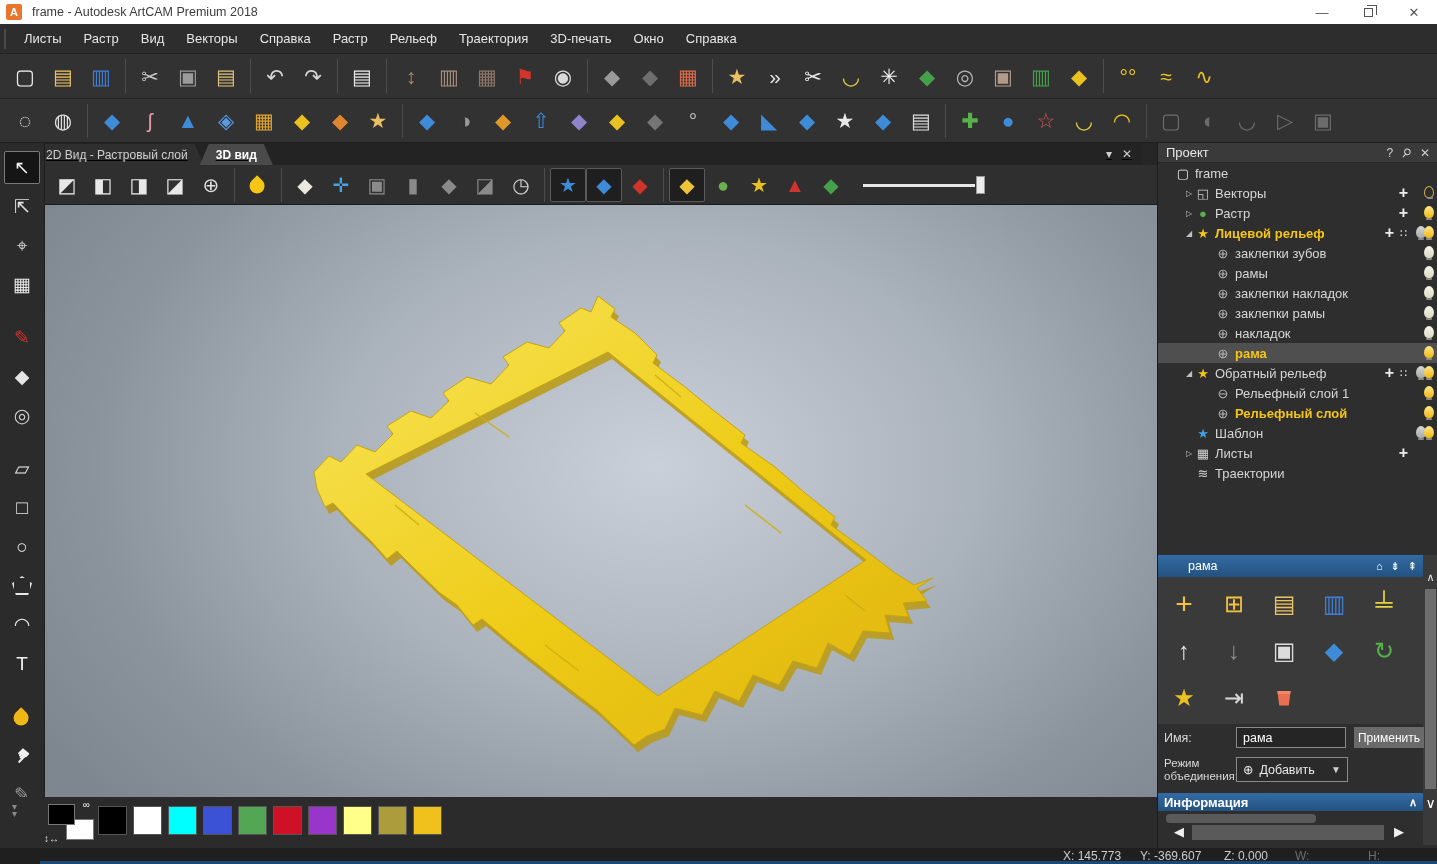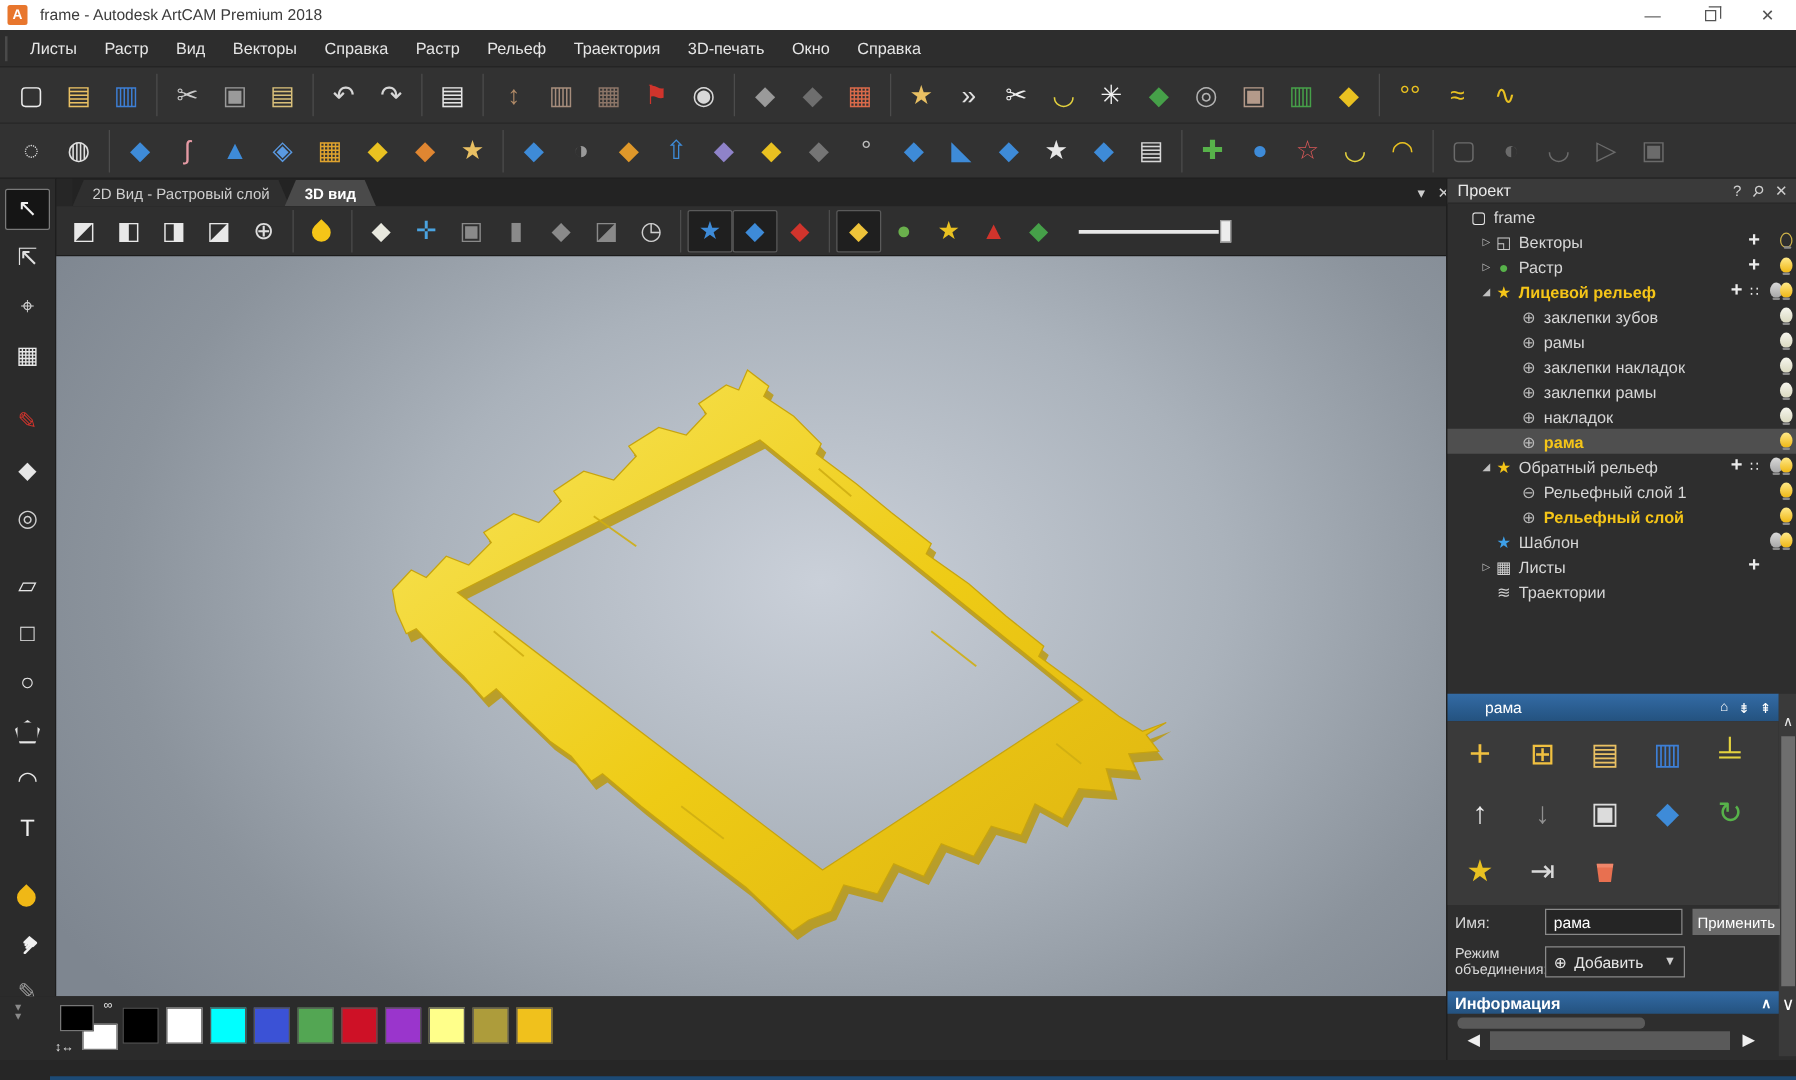--- a/index.html
+++ b/index.html
@@ -26,21 +26,21 @@
   
   .toolbar { display:flex; align-items:center; background:#323232; }
   #tb1 { left:0; top:54px; width:1437px; height:45px; border-bottom:1px solid #262626; padding-left:6px; }
   #tb2 { left:0; top:99px; width:1437px; height:44px; border-bottom:1px solid #1e1e1e; padding-left:6px; }
   .tbtn { width:38px; height:38px; display:flex; align-items:center; justify-content:center; border-radius:2px; flex:0 0 auto; }
   .tbtn .g { font-size:21px; line-height:1; display:inline-block; }
   .sep { width:1px; height:34px; background:#4c4c4c; margin:0 5px; flex:0 0 auto; }
   .tbtn.pressed { background:#1f1f1f; border:1px solid #5a5a5a; }
 
   
-  #tabrow { left:58px; top:143px; width:1112px; height:22px; background:#232323; display:flex; align-items:flex-end; }
+  #tabrow { left:30px; top:143px; width:1112px; height:22px; background:#232323; display:flex; align-items:flex-end;text-decoration:underline; }
   .tab { height:21px; display:flex; align-items:center; padding:0 16px; font-size:12px; color:#cfcfcf;
     background:#2f2f2f; clip-path:polygon(9px 0, calc(100% - 9px) 0, 100% 100%, 0 100%); margin-right:-4px; }
   .tab.active { background:#4a4a4a; color:#ffffff; font-weight:bold; }
   #tab-right { margin-left:auto; display:flex; align-items:center; gap:10px; padding-right:10px; height:100%; }
   #tab-right span { color:#cfcfcf; font-size:12px; }
 
   
   #tb3 { left:45px; top:165px; width:1112px; height:40px; background:#2f2f2f; padding-left:4px; border-bottom:1px solid #1c1c1c; }
   #tb3 .tbtn { width:36px; height:34px; }
   #tb3 .tbtn .g { font-size:20px; }
@@ -556,20 +556,27 @@
       <div class="swatch" style="left: 168px; background: rgb(0, 255, 255);"></div>
       <div class="swatch" style="left: 203px; background: rgb(59, 82, 214);"></div>
       <div class="swatch" style="left: 238px; background: rgb(83, 166, 83);"></div>
       <div class="swatch" style="left: 273px; background: rgb(206, 17, 38);"></div>
       <div class="swatch" style="left: 308px; background: rgb(154, 53, 204);"></div>
       <div class="swatch" style="left: 343px; background: rgb(255, 255, 138);"></div>
       <div class="swatch" style="left: 378px; background: rgb(173, 156, 59);"></div>
       <div class="swatch" style="left: 413px; background: rgb(240, 193, 28);"></div>
     </div>
 
+  <div id="statusbar" class="abs">
+    <span style="left:1063px">X: 145.773</span>
+    <span style="left:1140px">Y: -369.607</span>
+    <span style="left:1224px">Z: 0.000</span>
+    <span style="left:1295px" class="dim">W:</span>
+    <span style="left:1368px" class="dim">H:</span>
+  </div>
   <div id="taskhint" class="abs"></div>
 
   <div id="rightpanel" class="abs">
     <div class="p-header">
       <span>Проект</span>
       <span class="hicons">
         <span>?</span>
         <span style="display:inline-block;transform:rotate(40deg)">⚲</span>
         <span>✕</span>
       </span>

